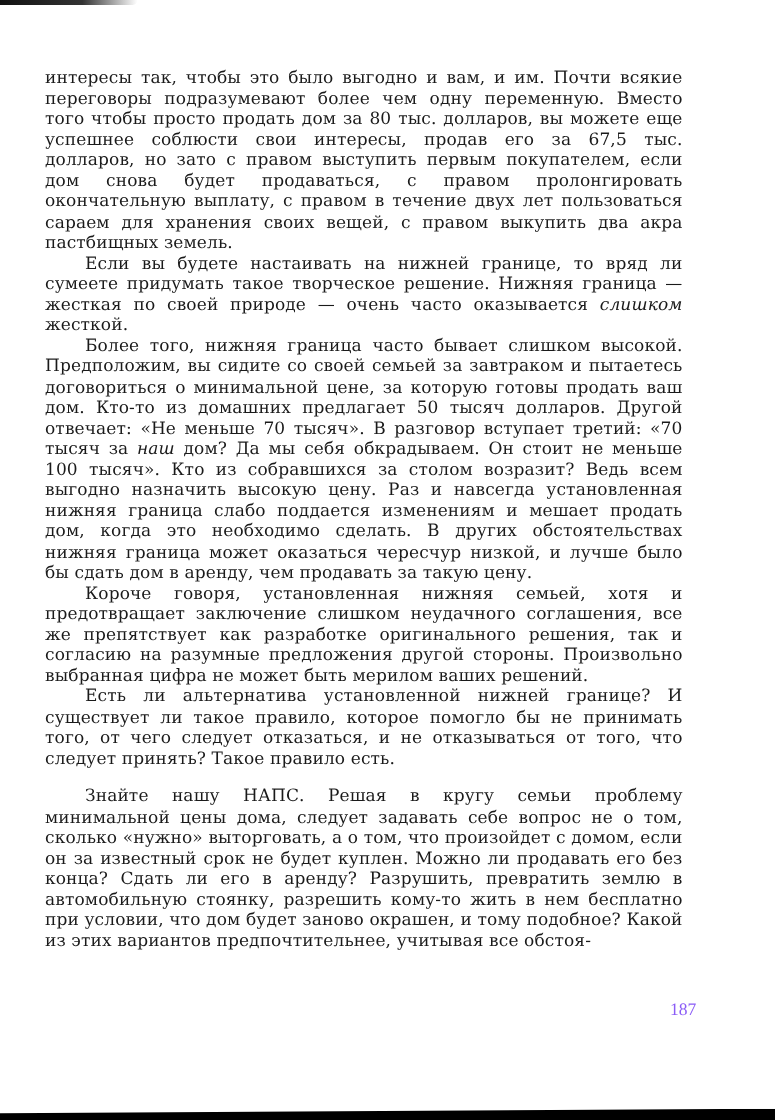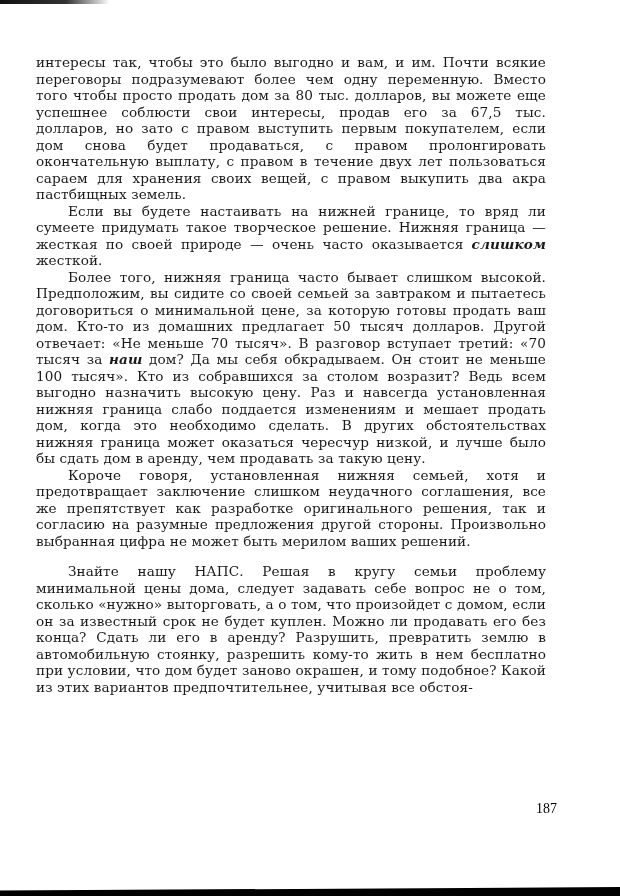--- a/index.html
+++ b/index.html
@@ -50,50 +50,53 @@
     }
     .para.indent {
       text-indent: 32px;
     }
     .para.section {
       margin-top: 14px;
     }
     .run-in {
       font-weight: normal;
     }
-    em { font-style: italic; font-weight: bold; }
+    em { font-style: italic; }
     .page-number {
       position: absolute;
       left: 480px;
       width: 77px;
       top: 801px;
       text-align: right;
       font-family: "Liberation Serif", serif;
       font-size: 14px;
-      color: #000000;
+      color: #8b5cf6;
     }
   </style>
 </head>
 <body>
 
 <div class="smudge-top"></div>
 
 <div class="page">
   <p class="para">
     <span>интересы так, чтобы это было выгодно и вам, и им. Почти всякие переговоры подразумевают более чем одну переменную. Вместо того чтобы просто продать дом за 80 тыс. долларов, вы можете еще успешнее соблюсти свои интересы, продав его за 67,5 тыс. долларов, но зато с правом выступить первым покупателем, если дом снова будет продаваться, с правом пролонгировать окончательную выплату, с правом в течение двух лет пользоваться сараем для хранения своих вещей, с правом выкупить два акра пастбищных земель.</span>
   </p>
   <p class="para indent">
     <span>Если вы будете настаивать на нижней границе, то вряд ли сумеете придумать такое творческое решение. Нижняя граница — жесткая по своей природе — очень часто оказывается </span><em>слишком</em><span> жесткой.</span>
   </p>
   <p class="para indent">
     <span>Более того, нижняя граница часто бывает слишком высокой. Предположим, вы сидите со своей семьей за завтраком и пытаетесь договориться о минимальной цене, за которую готовы продать ваш дом. Кто-то из домашних предлагает 50 тысяч долларов. Другой отвечает: «Не меньше 70 тысяч». В разговор вступает третий: «70 тысяч за </span><em>наш</em><span> дом? Да мы себя обкрадываем. Он стоит не меньше 100 тысяч». Кто из собравшихся за столом возразит? Ведь всем выгодно назначить высокую цену. Раз и навсегда установленная нижняя граница слабо поддается изменениям и мешает продать дом, когда это необходимо сделать. В других обстоятельствах нижняя граница может оказаться чересчур низкой, и лучше было бы сдать дом в аренду, чем продавать за такую цену.</span>
   </p>
   <p class="para indent">
     <span>Короче говоря, установленная нижняя семьей, хотя и предотвращает заключение слишком неудачного соглашения, все же препятствует как разработке оригинального решения, так и согласию на разумные предложения другой стороны. Произвольно выбранная цифра не может быть мерилом ваших решений.</span>
   </p>
+  <p class="para indent">
+    <span>Есть ли альтернатива установленной нижней границе? И существует ли такое правило, которое помогло бы не принимать того, от чего следует отказаться, и не отказываться от того, что следует принять? Такое правило есть.</span>
+  </p>
   <p class="para indent section">
     <span class="run-in">Знайте нашу НАПС.</span><span> Решая в кругу семьи проблему минимальной цены дома, следует задавать себе вопрос не о том, сколько «нужно» выторговать, а о том, что произойдет с домом, если он за известный срок не будет куплен. Можно ли продавать его без конца? Сдать ли его в аренду? Разрушить, превратить землю в автомобильную стоянку, разрешить кому-то жить в нем бесплатно при условии, что дом будет заново окрашен, и тому подобное? Какой из этих вариантов предпочтительнее, учитывая все обстоя-</span>
   </p>
 </div>
 
 <div class="page-number">187</div>
 
 <div class="bottom-bar"></div>
 
 </body></html>

